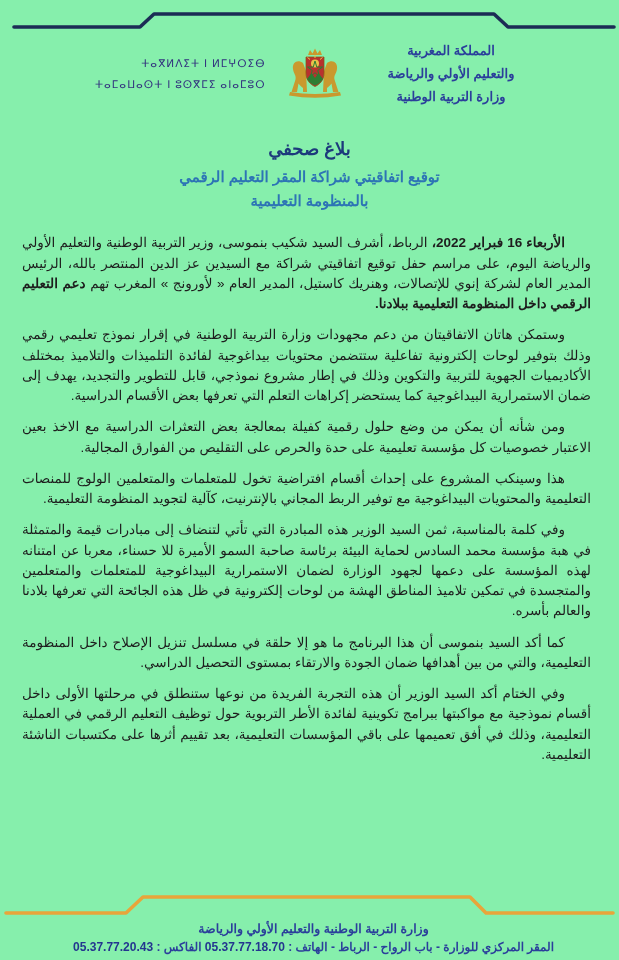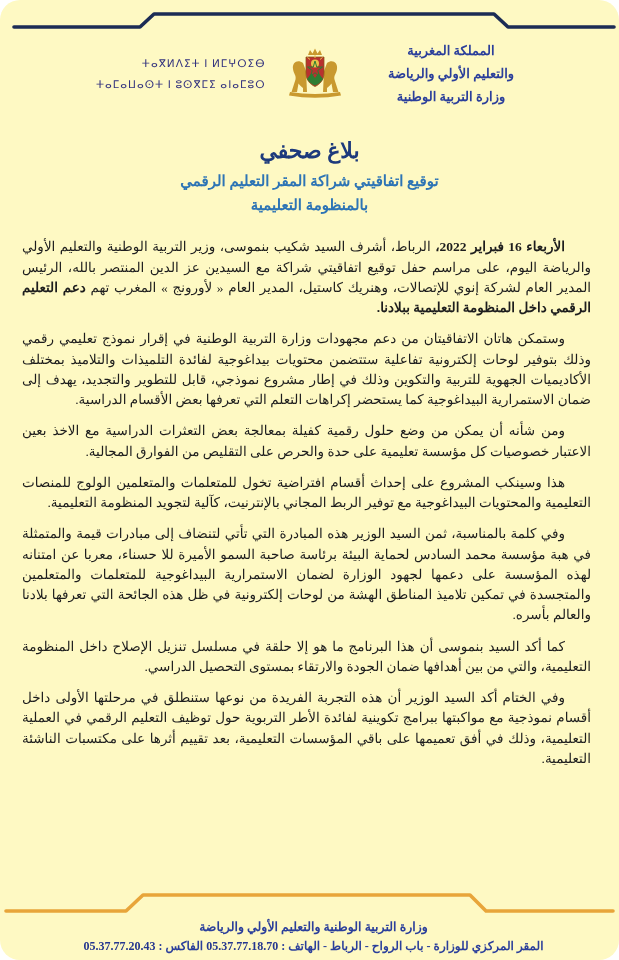--- a/index.html
+++ b/index.html
@@ -1,43 +1,42 @@
 <!DOCTYPE html>
 <html lang="ar"><head>
 <meta charset="utf-8">
 <style>
   html,body{margin:0;padding:0;background:#ffffff;}
   .sheet{
     position:relative;
     width:619px;height:960px;
-    background:#fef9c3;
-    font-family:Liberation Serif, serif;
+    background:#86efac;
+    font-family:Liberation Sans, sans-serif;
     direction:rtl;
     overflow:hidden;
-    border-radius:20px;
   }
   
   .top-rule{position:absolute;top:0;right:0;left:0;height:34px;}
   
   .letterhead{
     display:flex;justify-content:center;align-items:center;
     gap:14px;margin-top:40px;
   }
   .lh-arabic{
     text-align:center;color:#2b3f9b;font-weight:bold;
     font-size:13px;line-height:1.75;width:175px;
   }
   .lh-emblem{width:70px;flex:0 0 auto;}
   .lh-tifinagh{
     direction:ltr;text-align:right;color:#32327e;
     font-size:10.5px;line-height:2.0;letter-spacing:1px;width:185px;
   }
   
   .title-block{text-align:center;margin-top:30px;}
-  .title-kicker{color:#1d3a7c;font-weight:bold;font-size:22px;margin-bottom:5px;}
+  .title-kicker{color:#1d3a7c;font-weight:bold;font-size:18px;margin-bottom:5px;}
   .title-sub{color:#2d74b5;font-weight:bold;font-size:15px;line-height:1.6;}
   
   .body-text{
     margin:20px 28px 0 22px;
     color:#1d1d1d;font-size:13.5px;line-height:1.5;
     text-align:justify;
   }
   .body-text p{margin:0 0 11px 0;text-indent:26px;}
   .body-text strong{font-weight:bold;}
   

